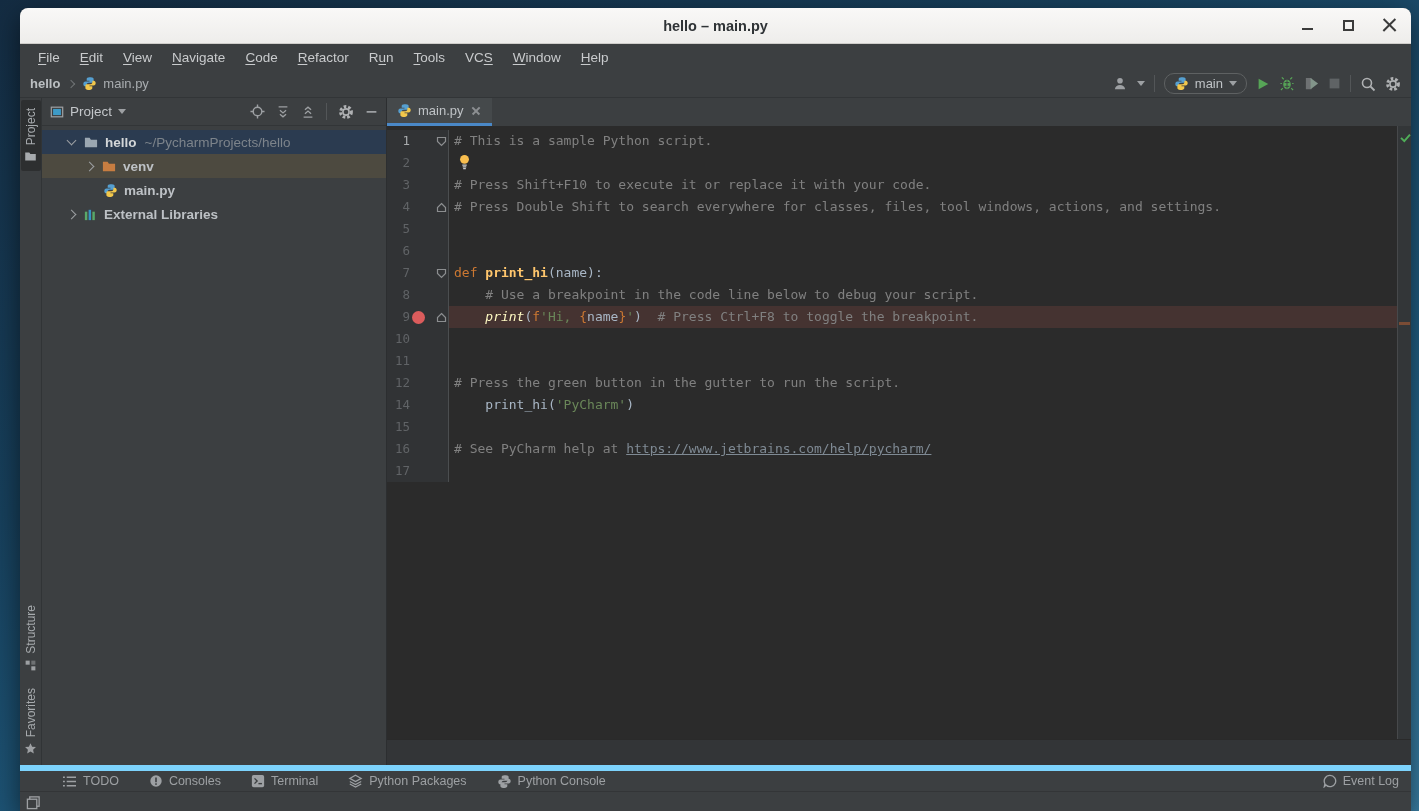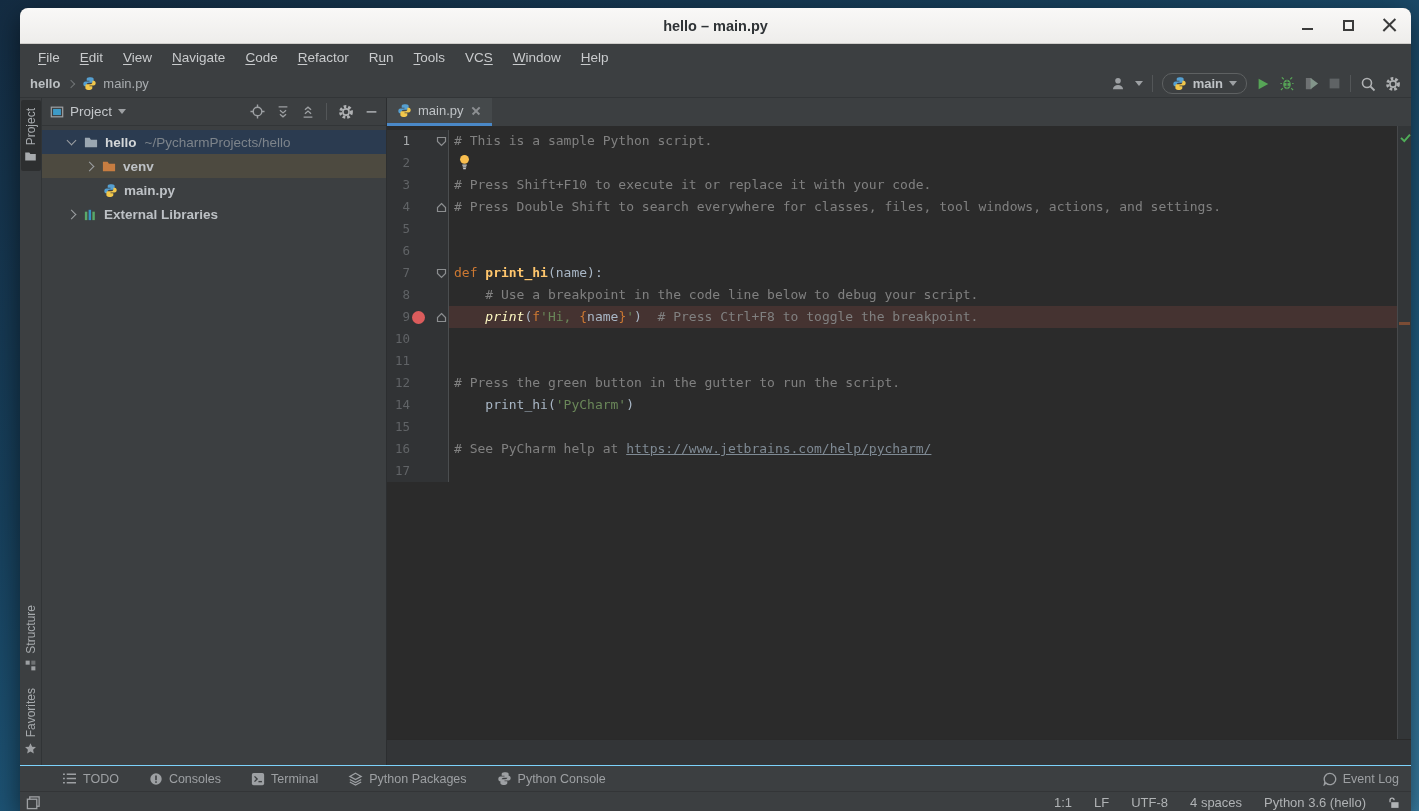--- a/index.html
+++ b/index.html
@@ -36,21 +36,21 @@
     padding:0 10px; border-bottom:1px solid #323537; }
   .crumbs { display:flex; align-items:center; gap:6px; font-size:13px; color:#a9adb0; }
   .crumb-project { font-weight:bold; color:#bcc0c3; }
   .crumb-sep { width:6px; height:6px; border-right:1.6px solid #6f7375; border-top:1.6px solid #6f7375;
     transform:rotate(45deg); margin:0 2px; }
   .tb-right { margin-left:auto; display:flex; align-items:center; gap:9px; }
   .tb-sep { width:1px; height:17px; background:#53565
 
 8; background:#535658; }
   .runcfg { display:flex; align-items:center; gap:6px; border:1px solid #5e6162; border-radius:10px;
-    height:21px; padding:0 9px; color:#bfc3c6; font-size:13px; cursor:default;font-weight:bold; }
+    height:21px; padding:0 9px; color:#bfc3c6; font-size:13px; cursor:default; }
   .caret-down { width:0; height:0; border-left:4px solid transparent; border-right:4px solid transparent;
     border-top:5px solid #9da0a3; display:inline-block; }
   .icon { display:inline-flex; align-items:center; justify-content:center; line-height:0; }
   .icon svg { display:block; }
 
   
   .main { flex:1 1 auto; display:flex; min-height:0; }
 
   
   .stripe { width:22px; flex:0 0 22px; background:#3c3f41; border-right:1px solid #313436;
@@ -110,21 +110,21 @@
   .bulb { position:absolute; left:9px; top:2px; }
 
   .scroll-stripe { position:absolute; top:0; right:0; bottom:0; width:14px; background:#333638;
     border-left:1px solid #47494b; }
   .check-ok { position:absolute; top:5px; left:1px; }
   .stripe-mark { position:absolute; top:200px; left:1px; width:11px; height:3px; background:#7a4c35; }
 
   .editor-bottom { height:26px; flex:0 0 26px; background:#333537; border-top:1px solid #2a2a2a; }
 
   
-  .bottombar { height:26px; flex:0 0 26px; background:#3c3f41; border-top:1px solid #7dd3fc;
+  .bottombar { height:26px; flex:0 0 26px; background:#3c3f41; border-top:6px solid #7dd3fc;
     display:flex; align-items:center; padding:0 12px 0 42px; }
   .bb-item { display:flex; align-items:center; gap:6px; color:#9da0a3; font-size:12.5px;
     margin-right:30px; cursor:default; }
   .bb-right { margin-left:auto; display:flex; align-items:center; gap:6px; color:#9da0a3; font-size:12.5px; }
 
   
   .statusbar { height:22px; flex:0 0 22px; background:#3c3f41; display:flex; align-items:center;
     padding:0 10px 0 6px; border-top:1px solid #333537; }
   .sb-right { margin-left:auto; display:flex; align-items:center; gap:22px; color:#b0b3b5; font-size:13px; }
 </style>
@@ -560,29 +560,16 @@
         </span>
       </div>
 
     <div class="statusbar">
       <span class="icon" id="switcher-icon">
           <svg width="15" height="15" viewBox="0 0 16 16">
             <rect x="4" y="2" width="10" height="10" fill="none" stroke="#9da0a3" stroke-width="1.4"></rect>
             <rect x="1.5" y="4.5" width="10" height="10" fill="#3c3f41" stroke="#9da0a3" stroke-width="1.4"></rect>
           </svg>
         </span>
-      <span class="sb-right" id="sb-right">
-          <span>1:1</span>
-          <span>LF</span>
-          <span>UTF-8</span>
-          <span>4 spaces</span>
-          <span>Python 3.6 (hello)</span>
-          <span class="icon">
-            <svg width="13" height="14" viewBox="0 0 16 16">
-              <rect x="4" y="7" width="9" height="7" fill="#b0b3b5"></rect>
-              <path d="M6 7V4.5A2.5 2.5 0 0 1 11 4.5" fill="none" stroke="#b0b3b5" stroke-width="1.6" transform="translate(-3.5 0)"></path>
-            </svg>
-          </span>
-        </span>
     </div>
 
   </div>
 </div>
 
 </body></html>

